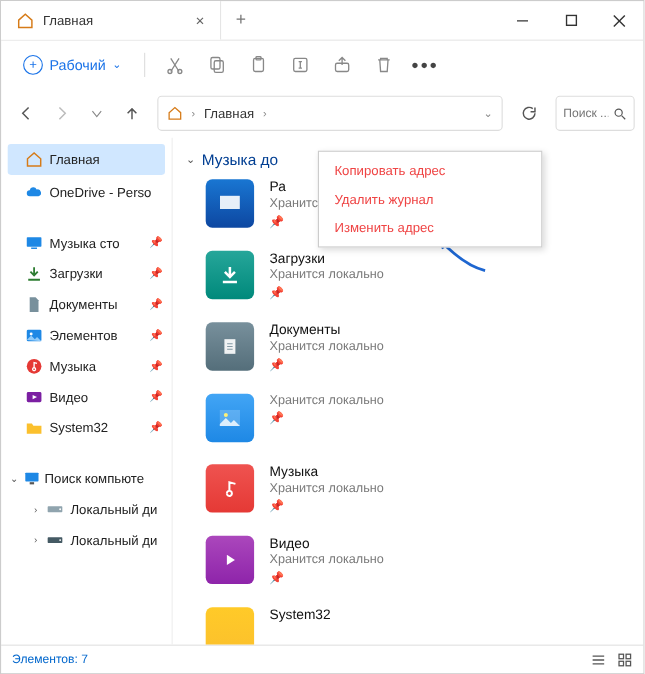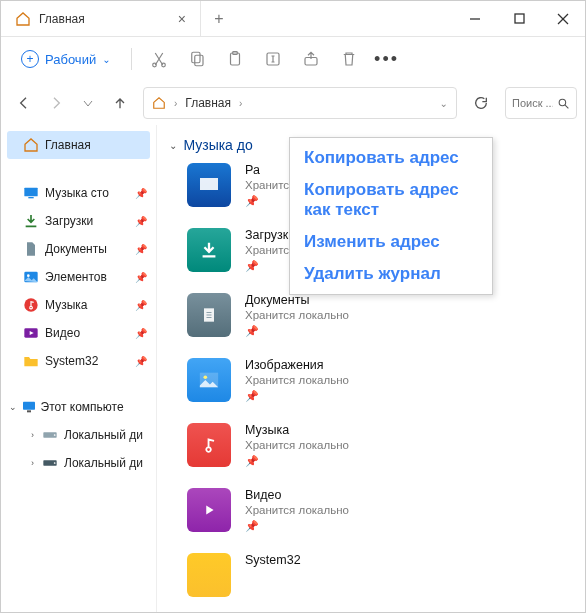--- a/index.html
+++ b/index.html
@@ -37,21 +37,21 @@
   .main { flex:1; padding:8px 12px; overflow:hidden; position:relative;}
   .section-header { display:flex; align-items:center; gap:6px; color:#003e92; font-size:14px; margin:4px 0 10px 0; cursor:pointer;}
   .section-header .exp { font-size:10px; color:#555;}
   .item { display:flex; align-items:flex-start; gap:14px; margin:0 0 20px 18px;}
   .item .bigico { width:44px; height:44px; border-radius:6px; display:flex; align-items:center; justify-content:center;}
   .item .lbls { display:flex; flex-direction:column; gap:2px;}
   .item .name { font-size:12.5px; color:#111;}
   .item .sub { font-size:11.5px; color:#7a7a7a;}
   .item .pinmark { font-size:11px; color:#888; margin-top:2px;}
   .ctxmenu { position:absolute; top:136px; left:288px; width:204px; background:#fff; border:1px solid #ccc; box-shadow:2px 2px 6px rgba(0,0,0,.15); padding:4px 0; z-index:50;}
-  .ctxitem { padding:6px 14px; font-size:17px; color:#3b82f6; cursor:pointer;font-weight:bold;}
+  .ctxitem { padding:6px 14px; font-size:12px; color:#ef4444; cursor:pointer;}
   .arrow { position:absolute; top:210px; left:390px; z-index:49; pointer-events:none;}
   .statusbar { height:26px; border-top:1px solid #e0e0e0; display:flex; align-items:center; padding:0 10px; font-size:11px; color:#0066cc;}
   .viewbtns { margin-left:auto; display:flex; gap:10px; color:#555;}
   svg { display:block; }
 </style>
 </head>
 <body>
 
 <div class="window">
 
@@ -183,20 +183,28 @@
   <div class="content">
     <div class="sidebar">
       <div class="sitem sel">
         <span class="sico">
             <svg viewBox="0 0 24 24" width="16" height="16">
               <path d="M3 11 L12 3 L21 11 V21 H3 Z" fill="none" stroke="#d67b18" stroke-width="2"></path>
             </svg>
           </span>
         <span>Главная</span>
       </div>
+      <div class="sitem">
+        <span class="sico">
+            <svg viewBox="0 0 24 24" width="16" height="16">
+              <path d="M6 17 a4 4 0 0 1 0-8 a5 5 0 0 1 9.5-1 A4 4 0 0 1 18 17 Z" fill="#1e88e5"></path>
+            </svg>
+          </span>
+        <span>OneDrive - Perso</span>
+      </div>
       <div style="height:18px"></div>
       <div class="sitem">
         <span class="sico">
             <svg viewBox="0 0 24 24" width="16" height="16">
               <rect x="2" y="4" width="20" height="13" rx="1" fill="#1e88e5"></rect>
               <rect x="8" y="18" width="8" height="2" fill="#1e88e5"></rect>
             </svg>
           </span>
         <span>Музыка сто</span>
         <span class="pin">📌</span>
@@ -261,21 +269,21 @@
       </div>
       <div style="height:18px"></div>
       <div class="sgroup">
         <span class="exp">⌄</span>
         <span class="sico">
             <svg viewBox="0 0 24 24" width="16" height="16">
               <rect x="3" y="4" width="18" height="12" rx="1" fill="#1e88e5"></rect>
               <rect x="9" y="17" width="6" height="3" fill="#555"></rect>
             </svg>
           </span>
-        <span>Этот компьюте</span>
+        <span>Поиск компьюте</span>
       </div>
       <div class="sitem" style="padding-left:30px">
         <span class="exp" style="font-size:9px;color:#555;margin-right:2px;">›</span>
         <span class="sico">
             <svg viewBox="0 0 24 24" width="16" height="16">
               <rect x="2" y="8" width="20" height="8" rx="1" fill="#90a4ae"></rect>
               <circle cx="19" cy="12" r="1.3" fill="#fff"></circle>
             </svg>
           </span>
         <span>Локальный ди</span>
@@ -342,21 +350,20 @@
 
       <div class="item">
         <div class="bigico" style="background:linear-gradient(#42a5f5,#1e88e5);">
             <svg width="26" height="22" viewBox="0 0 24 24">
               <rect x="2" y="4" width="20" height="16" fill="#fff" opacity=".2"></rect>
               <circle cx="8" cy="9" r="2" fill="#fff176"></circle>
               <path d="M2 18 l6-6 l5 5 l3-3 l6 6 H2" fill="#fff" opacity=".8"></path>
             </svg>
           </div>
         <div class="lbls">
-          <span class="name">Изображения</span>
           <span class="sub">Хранится локально</span>
           <span class="pinmark">📌</span>
         </div>
       </div>
 
       <div class="item">
         <div class="bigico" style="background:linear-gradient(#ef5350,#e53935);">
             <svg width="22" height="22" viewBox="0 0 24 24">
               <path d="M9 17 a2.5 2.5 0 1 0 0-.1 M11.5 14.5 V6 l6 1.5" fill="none" stroke="#fff" stroke-width="2"></path>
             </svg>
@@ -385,24 +392,43 @@
         <div class="bigico" style="background:linear-gradient(#ffca28,#fbc02d);"></div>
         <div class="lbls">
           <span class="name">System32</span>
         </div>
       </div>
     </div>
   </div>
 
   <div class="ctxmenu">
     <div class="ctxitem">Копировать адрес</div>
-    <div class="ctxitem">Копировать адрес как текст</div>
+    <div class="ctxitem">Удалить журнал</div>
     <div class="ctxitem">Изменить адрес</div>
-    <div class="ctxitem">Удалить журнал</div>
   </div>
 
   <svg class="arrow" width="60" height="40">
     <path d="M50 35 Q 30 30 8 6" fill="none" stroke="#1e66d0" stroke-width="2.5"></path>
     <path d="M8 6 L16 8 M8 6 L12 15" fill="none" stroke="#1e66d0" stroke-width="2.5"></path>
   </svg>
 
+  <div class="statusbar">
+    <span>Элементов: 7</span>
+    <div class="viewbtns">
+      <span>
+          <svg width="14" height="14" viewBox="0 0 24 24">
+            <line x1="3" y1="6" x2="21" y2="6" stroke="#555" stroke-width="2"></line>
+            <line x1="3" y1="12" x2="21" y2="12" stroke="#555" stroke-width="2"></line>
+            <line x1="3" y1="18" x2="21" y2="18" stroke="#555" stroke-width="2"></line>
+          </svg>
+        </span>
+      <span>
+          <svg width="14" height="14" viewBox="0 0 24 24">
+            <rect x="3" y="3" width="7" height="7" fill="none" stroke="#555" stroke-width="2"></rect>
+            <rect x="14" y="3" width="7" height="7" fill="none" stroke="#555" stroke-width="2"></rect>
+            <rect x="3" y="14" width="7" height="7" fill="none" stroke="#555" stroke-width="2"></rect>
+            <rect x="14" y="14" width="7" height="7" fill="none" stroke="#555" stroke-width="2"></rect>
+          </svg>
+        </span>
+    </div>
+  </div>
 
 </div>
 
 </body></html>

